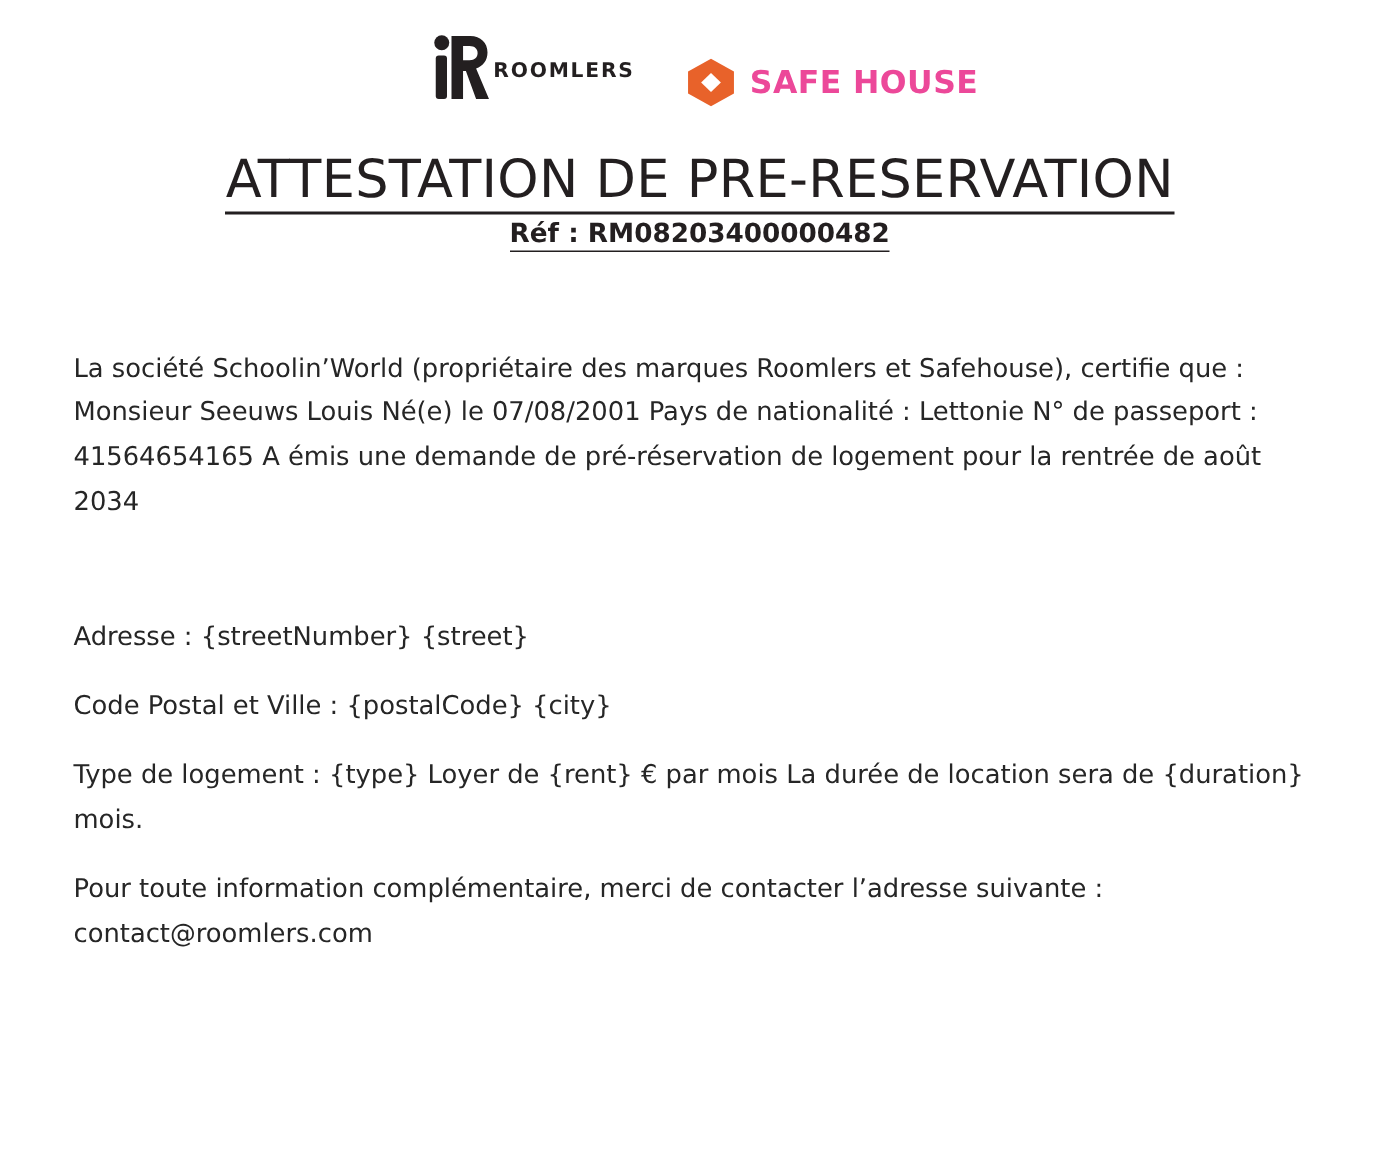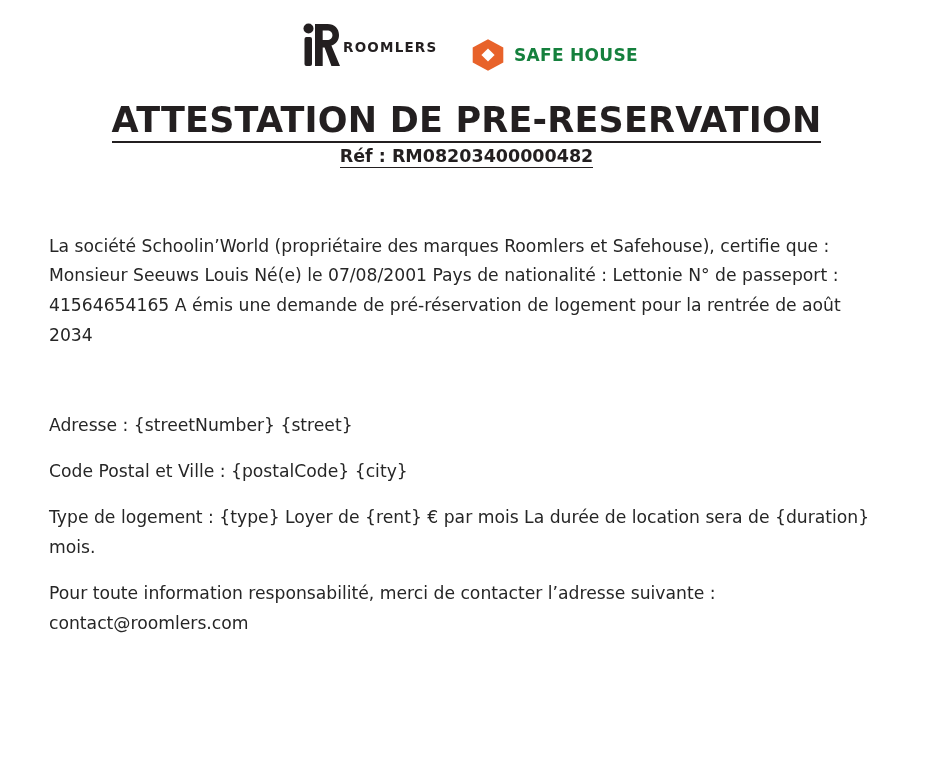--- a/index.html
+++ b/index.html
@@ -53,30 +53,30 @@
     align-items: center;
     gap: 9px;
     margin-top: 16px;
   }
   .safehouse-mark {
     width: 34px;
     height: 34px;
     position: relative;
   }
   .safehouse-wordmark {
-    font-size: 17px;
+    font-size: 21px;
     font-weight: bold;
     letter-spacing: 0.3px;
-    color: #15803d;
+    color: #ec4899;
   }
   
   .doc-title {
     text-align: center;
     font-size: 35px;
-    font-weight: bold;
+    font-weight: normal;
     line-height: 1.3;
     letter-spacing: 0.2px;
     margin: 26px auto 0 auto;
     max-width: 830px;
   }
   .doc-title .line {
     display: inline;
     border-bottom: 2.5px solid #231f20;
     padding-bottom: 1px;
   }
@@ -149,16 +149,16 @@
   <div class="doc-ref">
     <span>Réf : RM08203400000482</span>
   </div>
 
   <div class="body-text">
     <p class="para">La société Schoolin’World (propriétaire des marques Roomlers et Safehouse), certifie que : Monsieur Seeuws Louis Né(e) le 07/08/2001 Pays de nationalité : Lettonie N° de passeport : 41564654165 A émis une demande de pré-réservation de logement pour la rentrée de août 2034</p>
     <div class="spacer"></div>
     <p class="para">Adresse : {streetNumber} {street}</p>
     <p class="para">Code Postal et Ville : {postalCode} {city}</p>
     <p class="para">Type de logement : {type} Loyer de {rent} € par mois La durée de location sera de {duration} mois.</p>
-    <p class="para">Pour toute information responsabilité, merci de contacter l’adresse suivante : contact@roomlers.com</p>
+    <p class="para">Pour toute information complémentaire, merci de contacter l’adresse suivante : contact@roomlers.com</p>
   </div>
 
 </div>
 
 </body></html>

